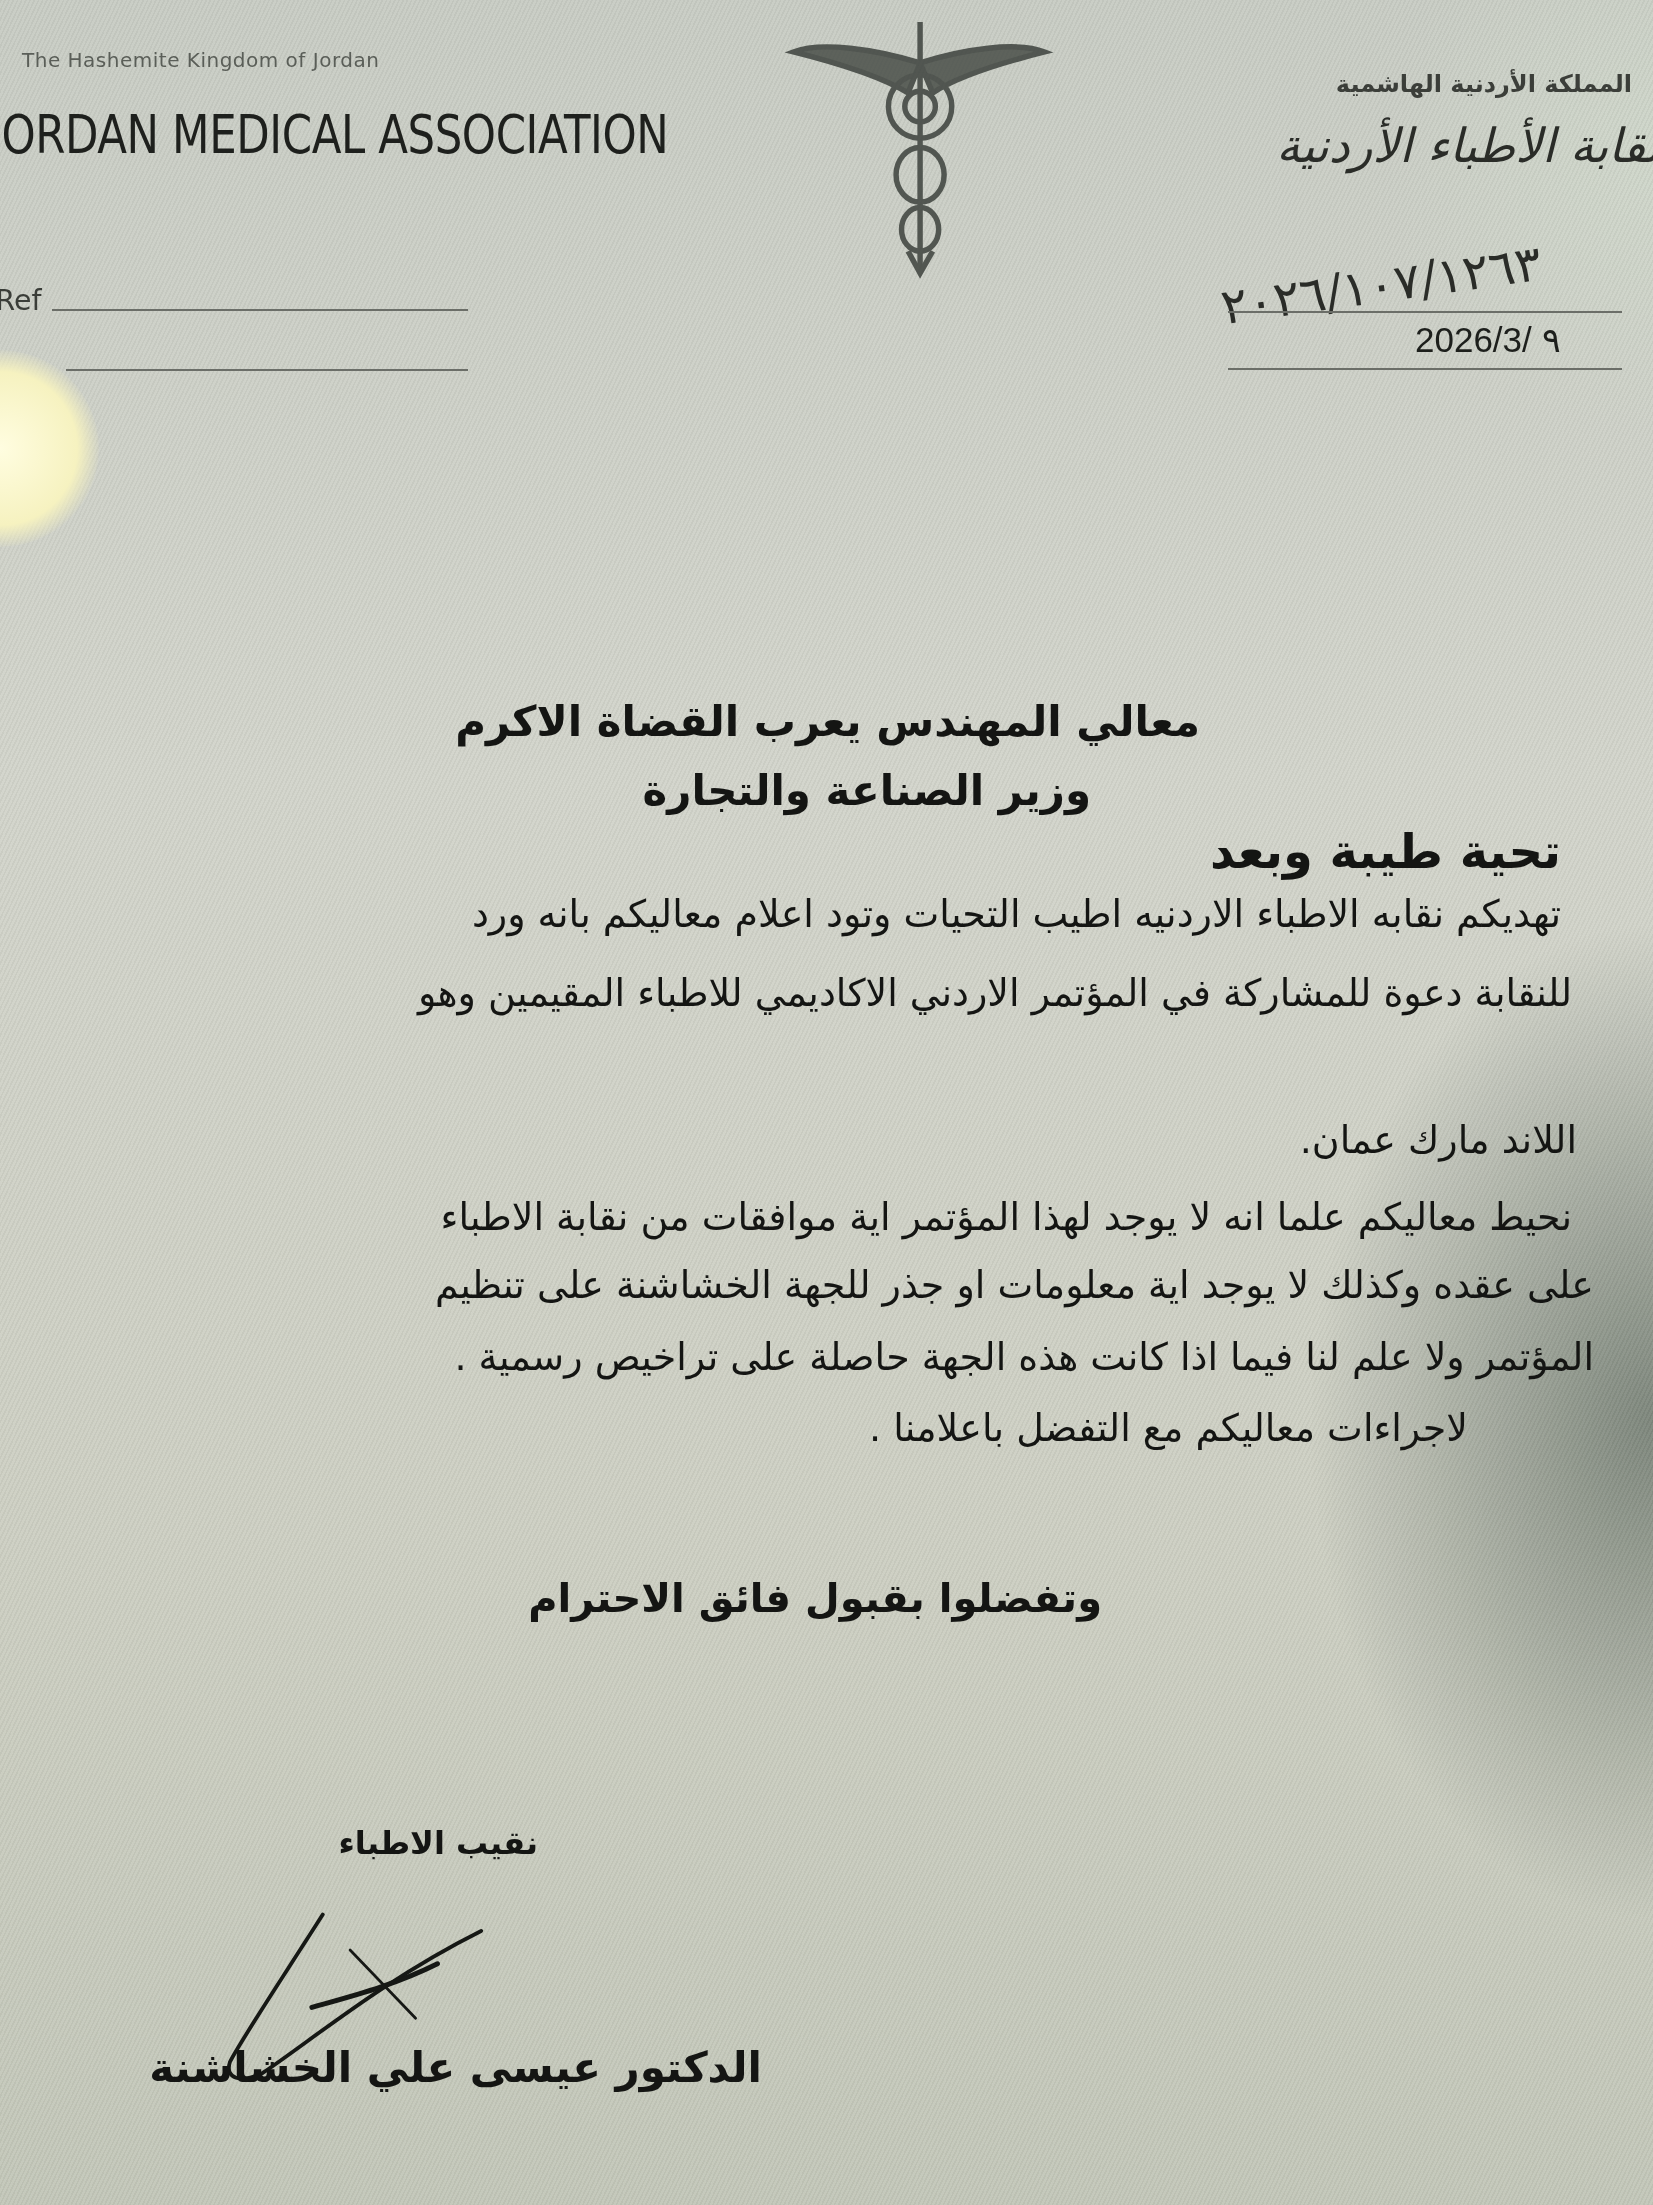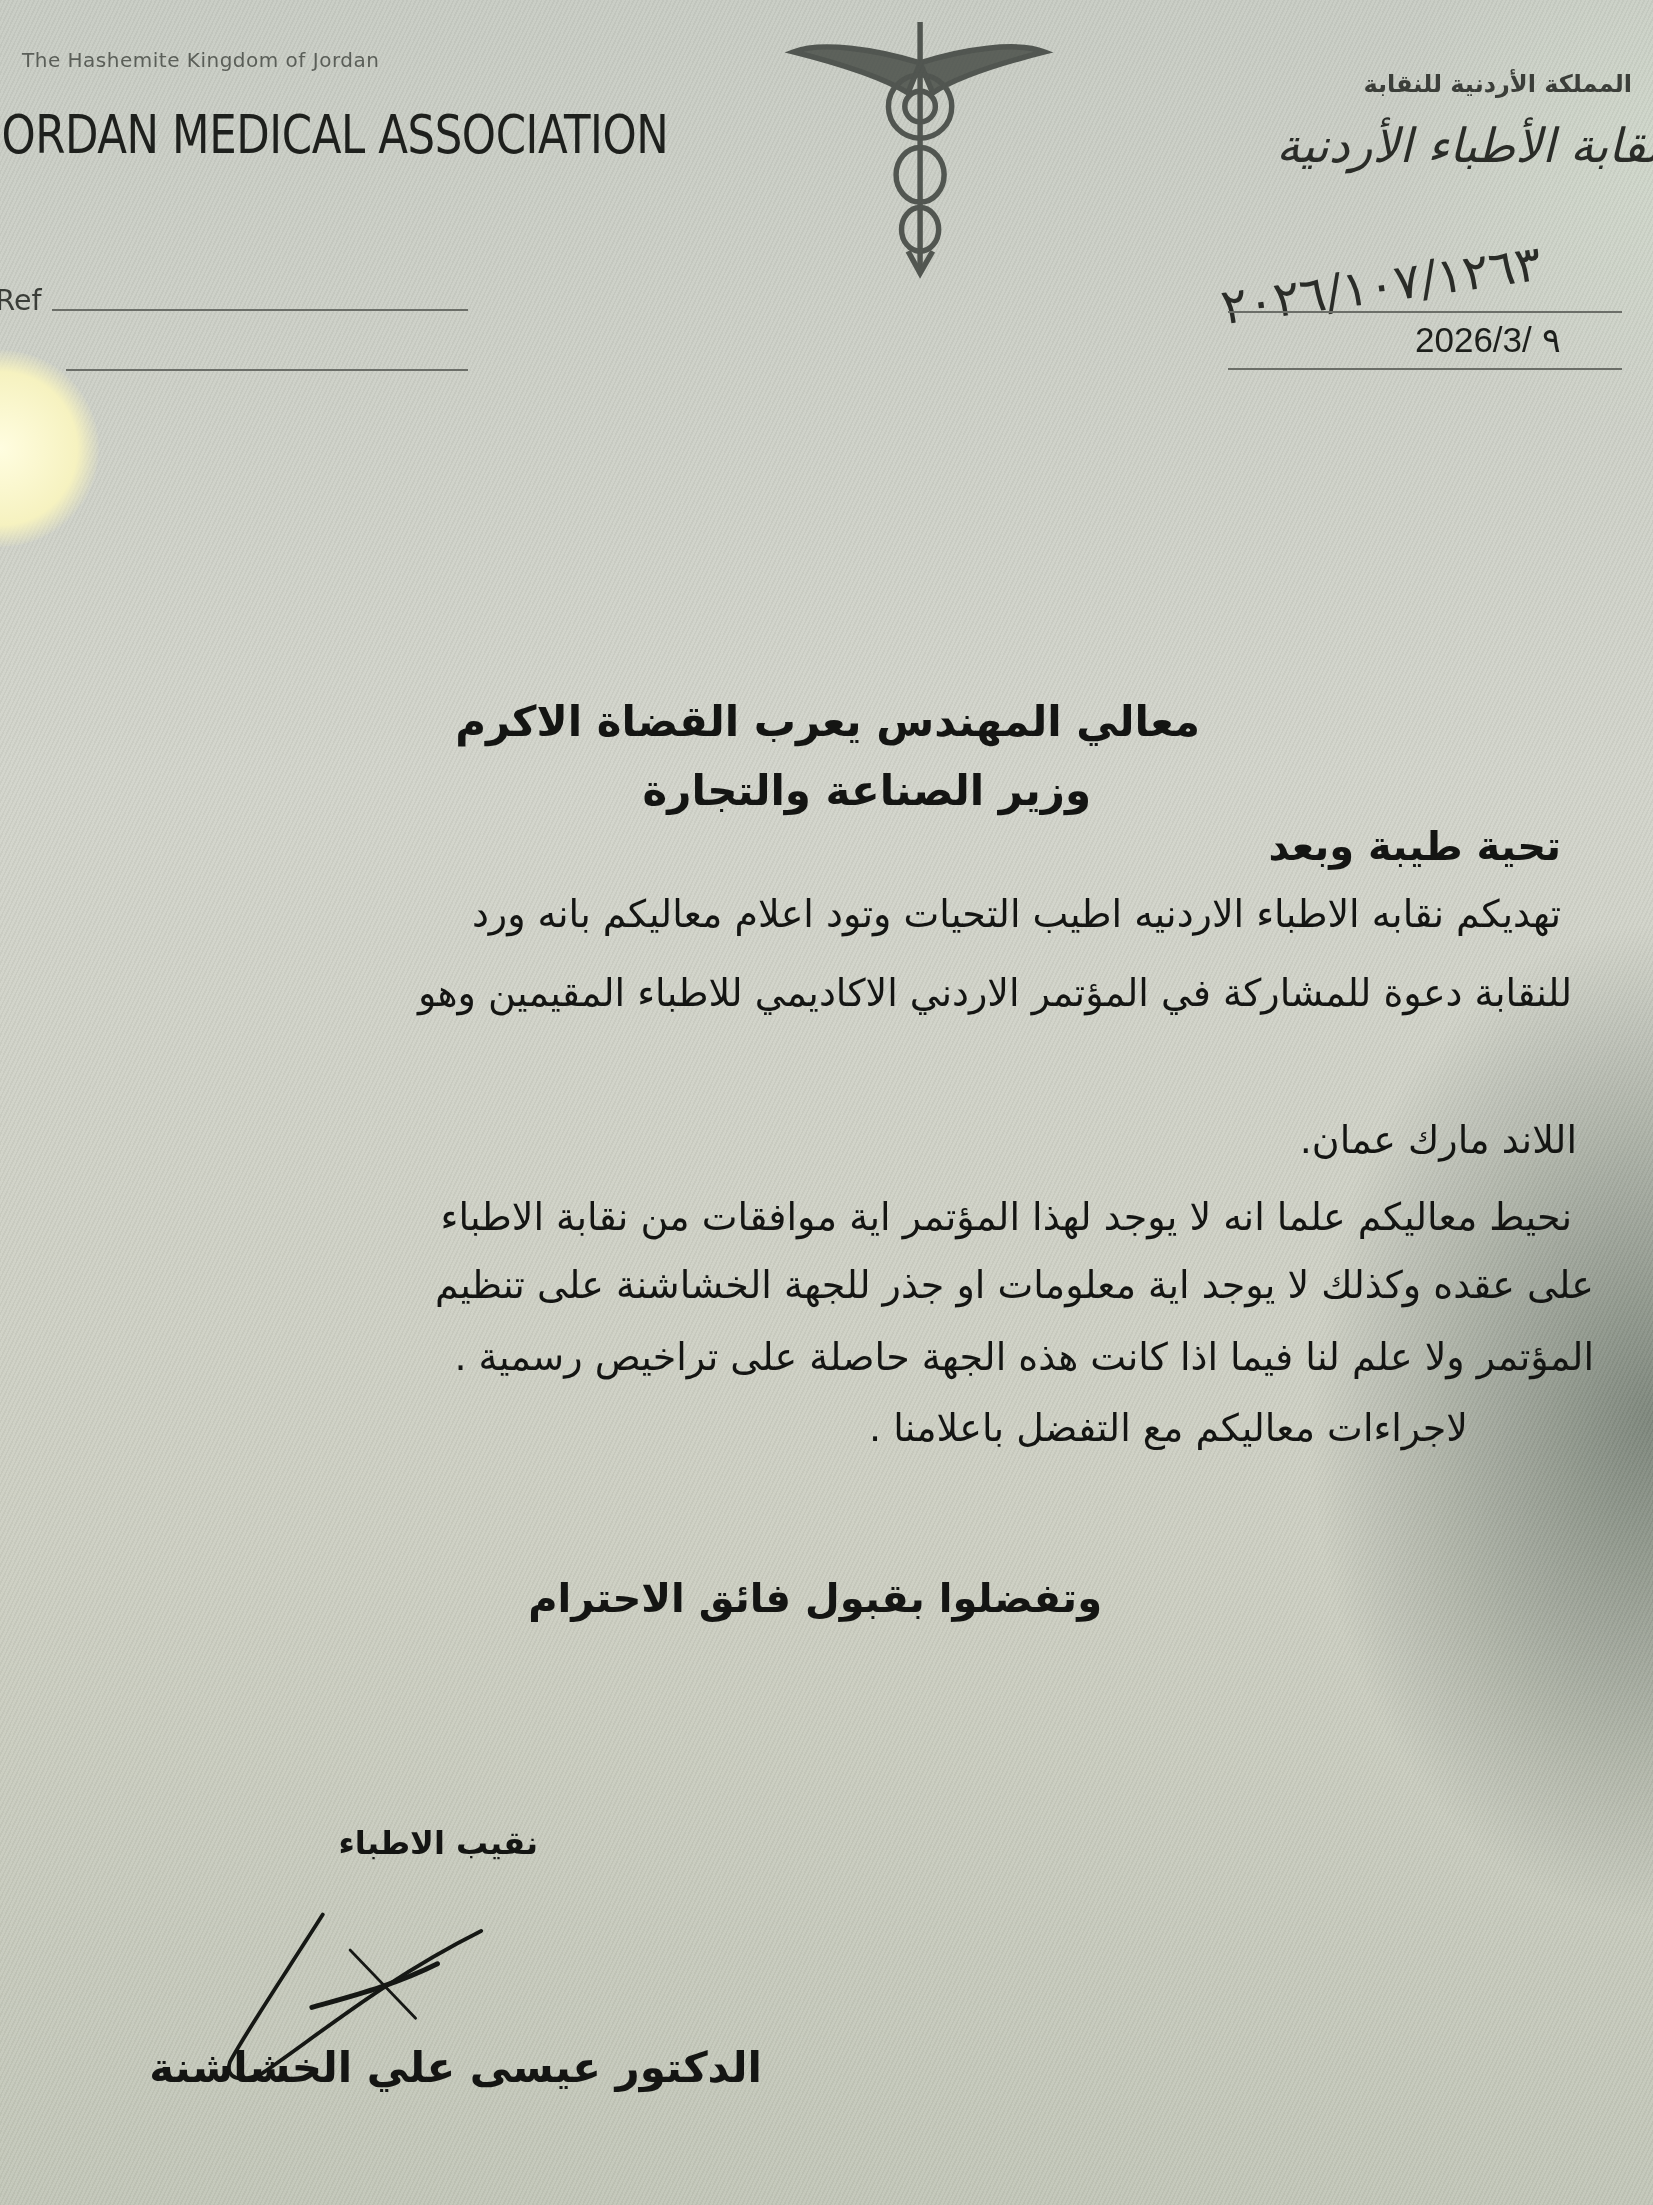--- a/index.html
+++ b/index.html
@@ -56,21 +56,21 @@
       position: absolute; left: 1542px; top: 320px; font-size: 35px; color: #1d1f1c;
       font-family: "DejaVu Sans", sans-serif;
     }
     .body-ar {
       position: absolute; direction: rtl; text-align: right;
       font-family: "DejaVu Sans", sans-serif; font-weight: bold; color: #141513;
       white-space: nowrap;
     }
     .recipient1 { right: 454px; top: 697px; font-size: 42px; }
     .recipient2 { right: 563px; top: 766px; font-size: 42px; }
-    .greeting   { right: 93px; top: 823px; font-size: 40px; }
+    .greeting   { right: 93px; top: 823px; font-size: 48px; }
     .line { font-weight: normal; font-size: 38px; }
     .closing { right: 552px; top: 1575px; font-size: 40px; }
     .signer-title { right: 1116px; top: 1824px; font-size: 32px; }
     .signer-name { right: 892px; top: 2043px; font-size: 42px; }
     .signature { position: absolute; left: 219px; top: 1898px; width: 284px; height: 186px; }
   </style>
 </head>
 <body>
 
 <div class="page">
@@ -86,21 +86,21 @@
       <path d="M262 95 C180 70 80 55 30 75 C110 95 190 120 240 150 Z" fill="#4a4f49"></path>
       <path d="M262 95 C340 70 440 55 490 75 C410 95 330 120 285 150 Z" fill="#4a4f49"></path>
       <circle cx="262" cy="175" r="58"></circle>
       <circle cx="262" cy="175" r="28"></circle>
       <ellipse cx="262" cy="300" rx="44" ry="50"></ellipse>
       <ellipse cx="262" cy="400" rx="34" ry="40"></ellipse>
       <path d="M240 440 L262 480 L285 440"></path>
     </g>
   </svg>
 
-  <div class="ar-sub">المملكة الأردنية للنقابة</div>
+  <div class="ar-sub">المملكة الأردنية الهاشمية</div>
   <div class="ar-title">نقابة الأطباء الأردنية</div>
 
   <div class="ref-label">Ref</div>
   <div class="rule" style="left:52px; top:309px; width:416px;"></div>
   <div class="rule" style="left:66px; top:369px; width:402px;"></div>
 
   <div class="ref-num">٢٠٢٦/١٠٧/١٢٦٣</div>
   <div class="rule" style="left:1228px; top:311px; width:394px;"></div>
   <div class="date">2026/3/</div>
   <div class="date-day">٩</div>

